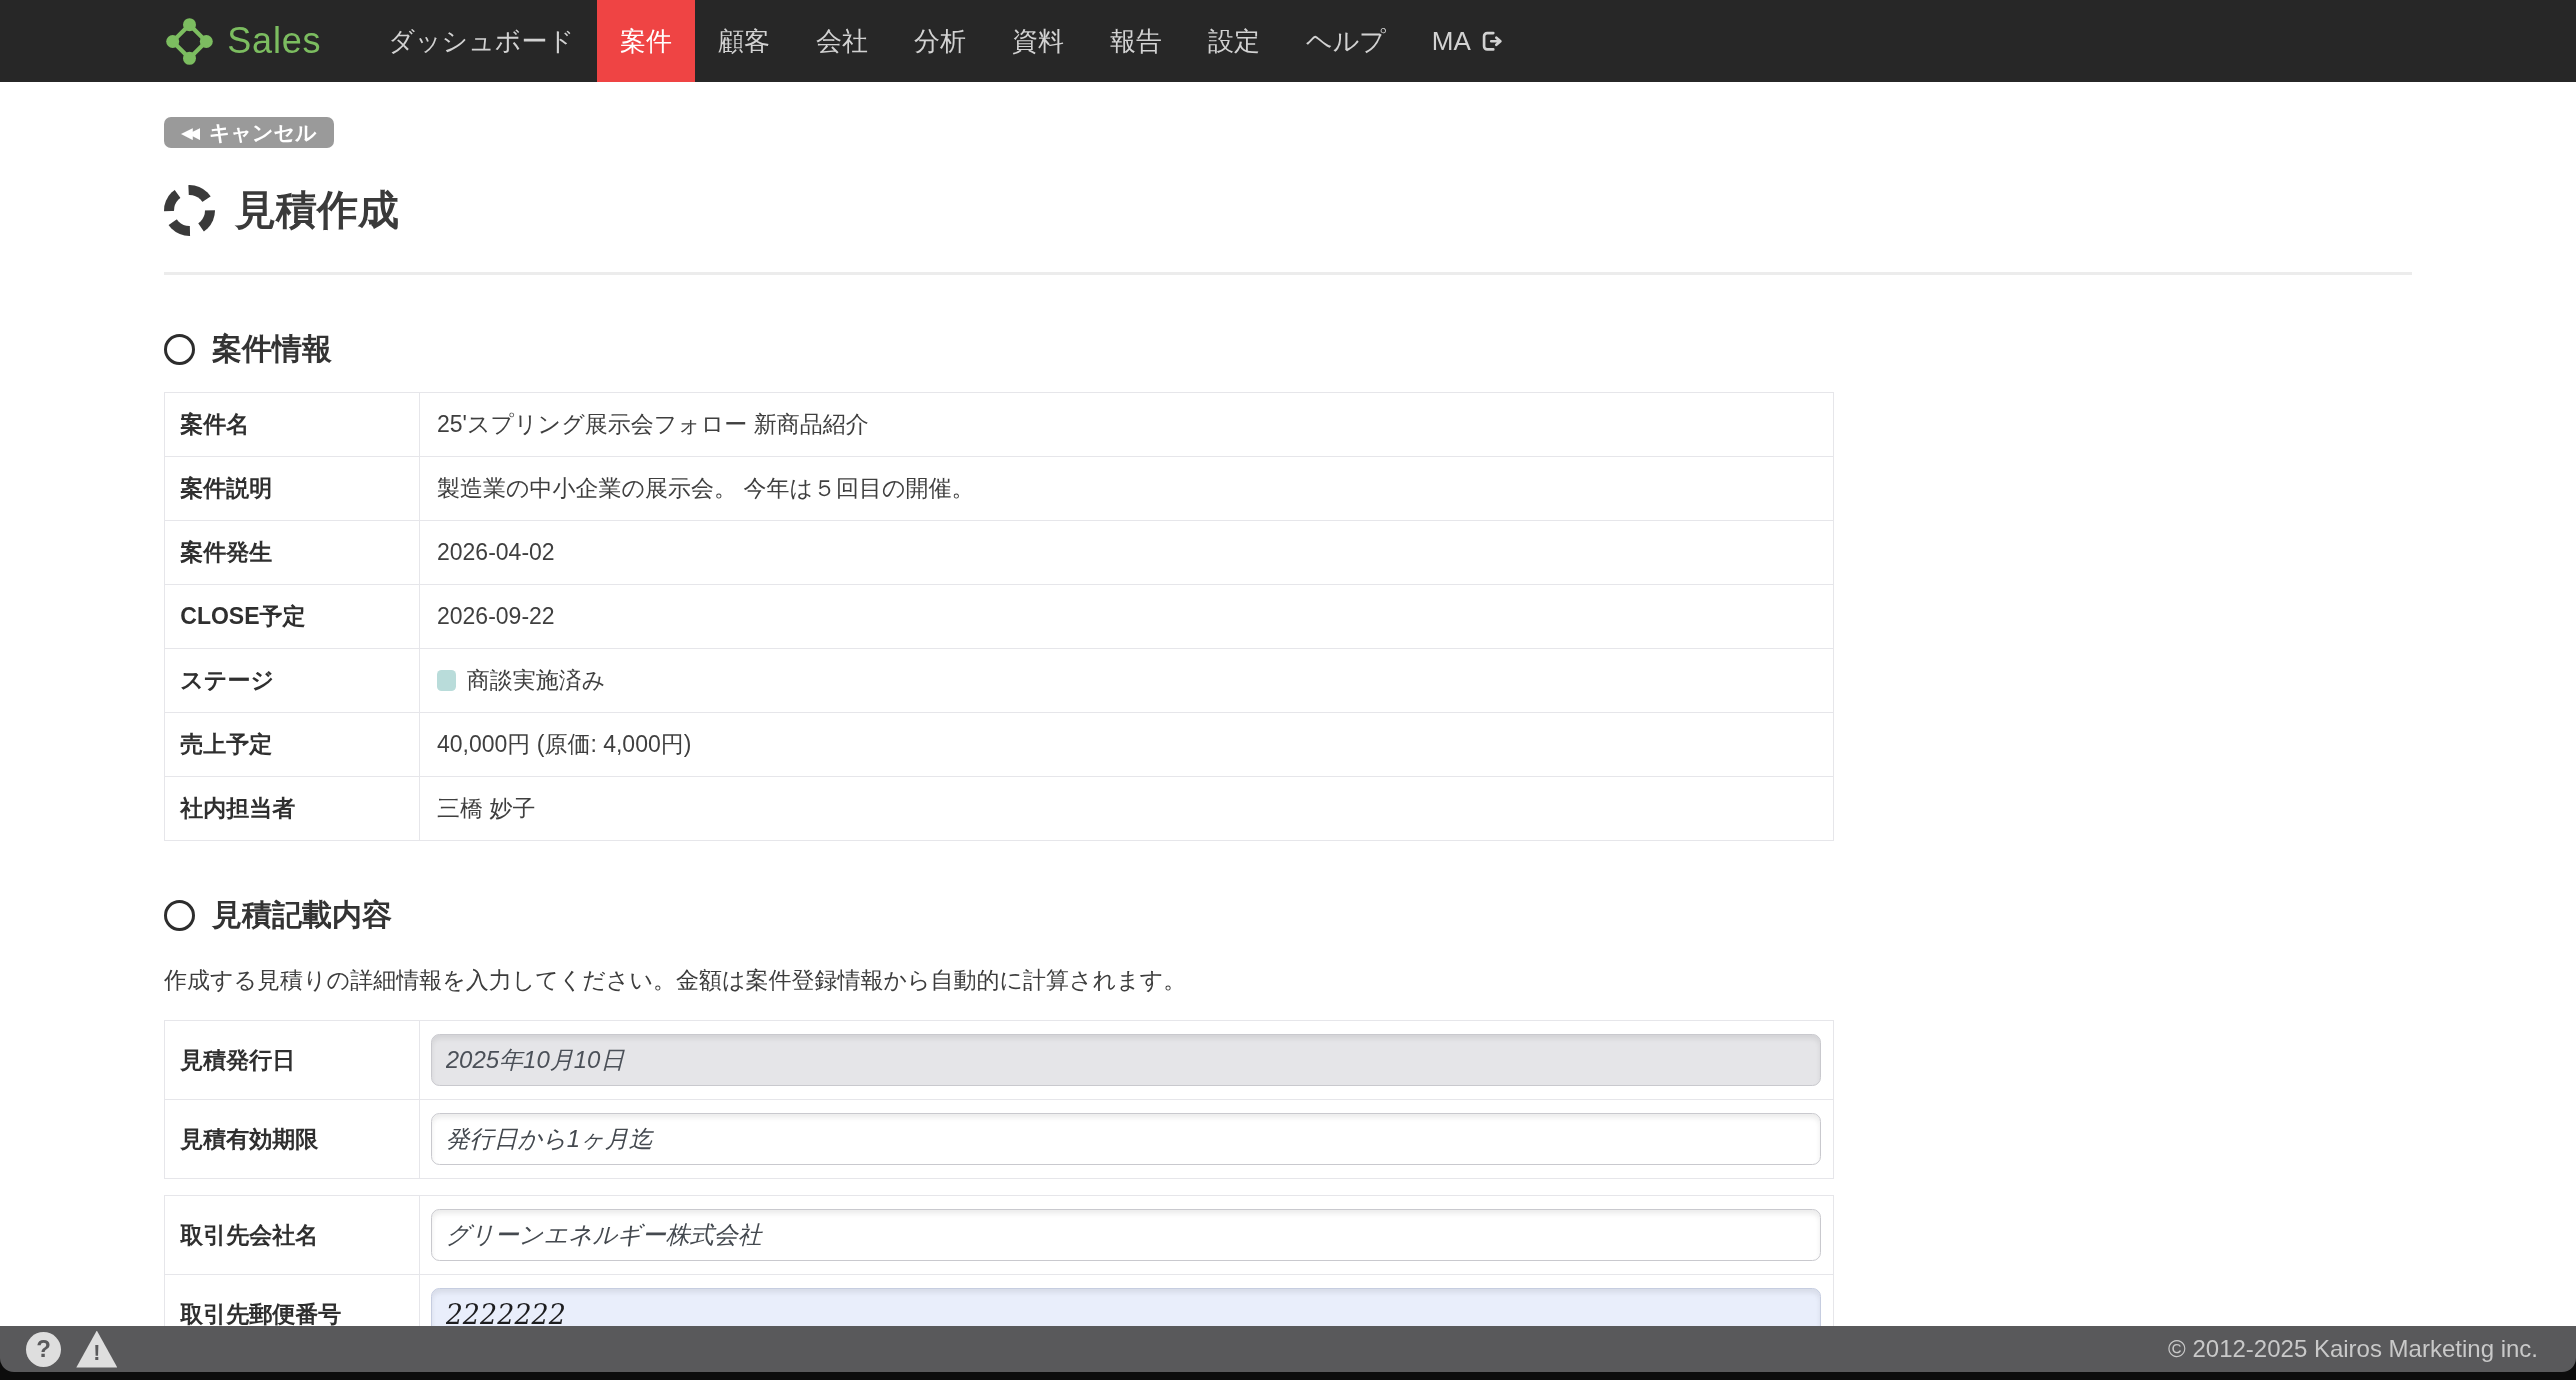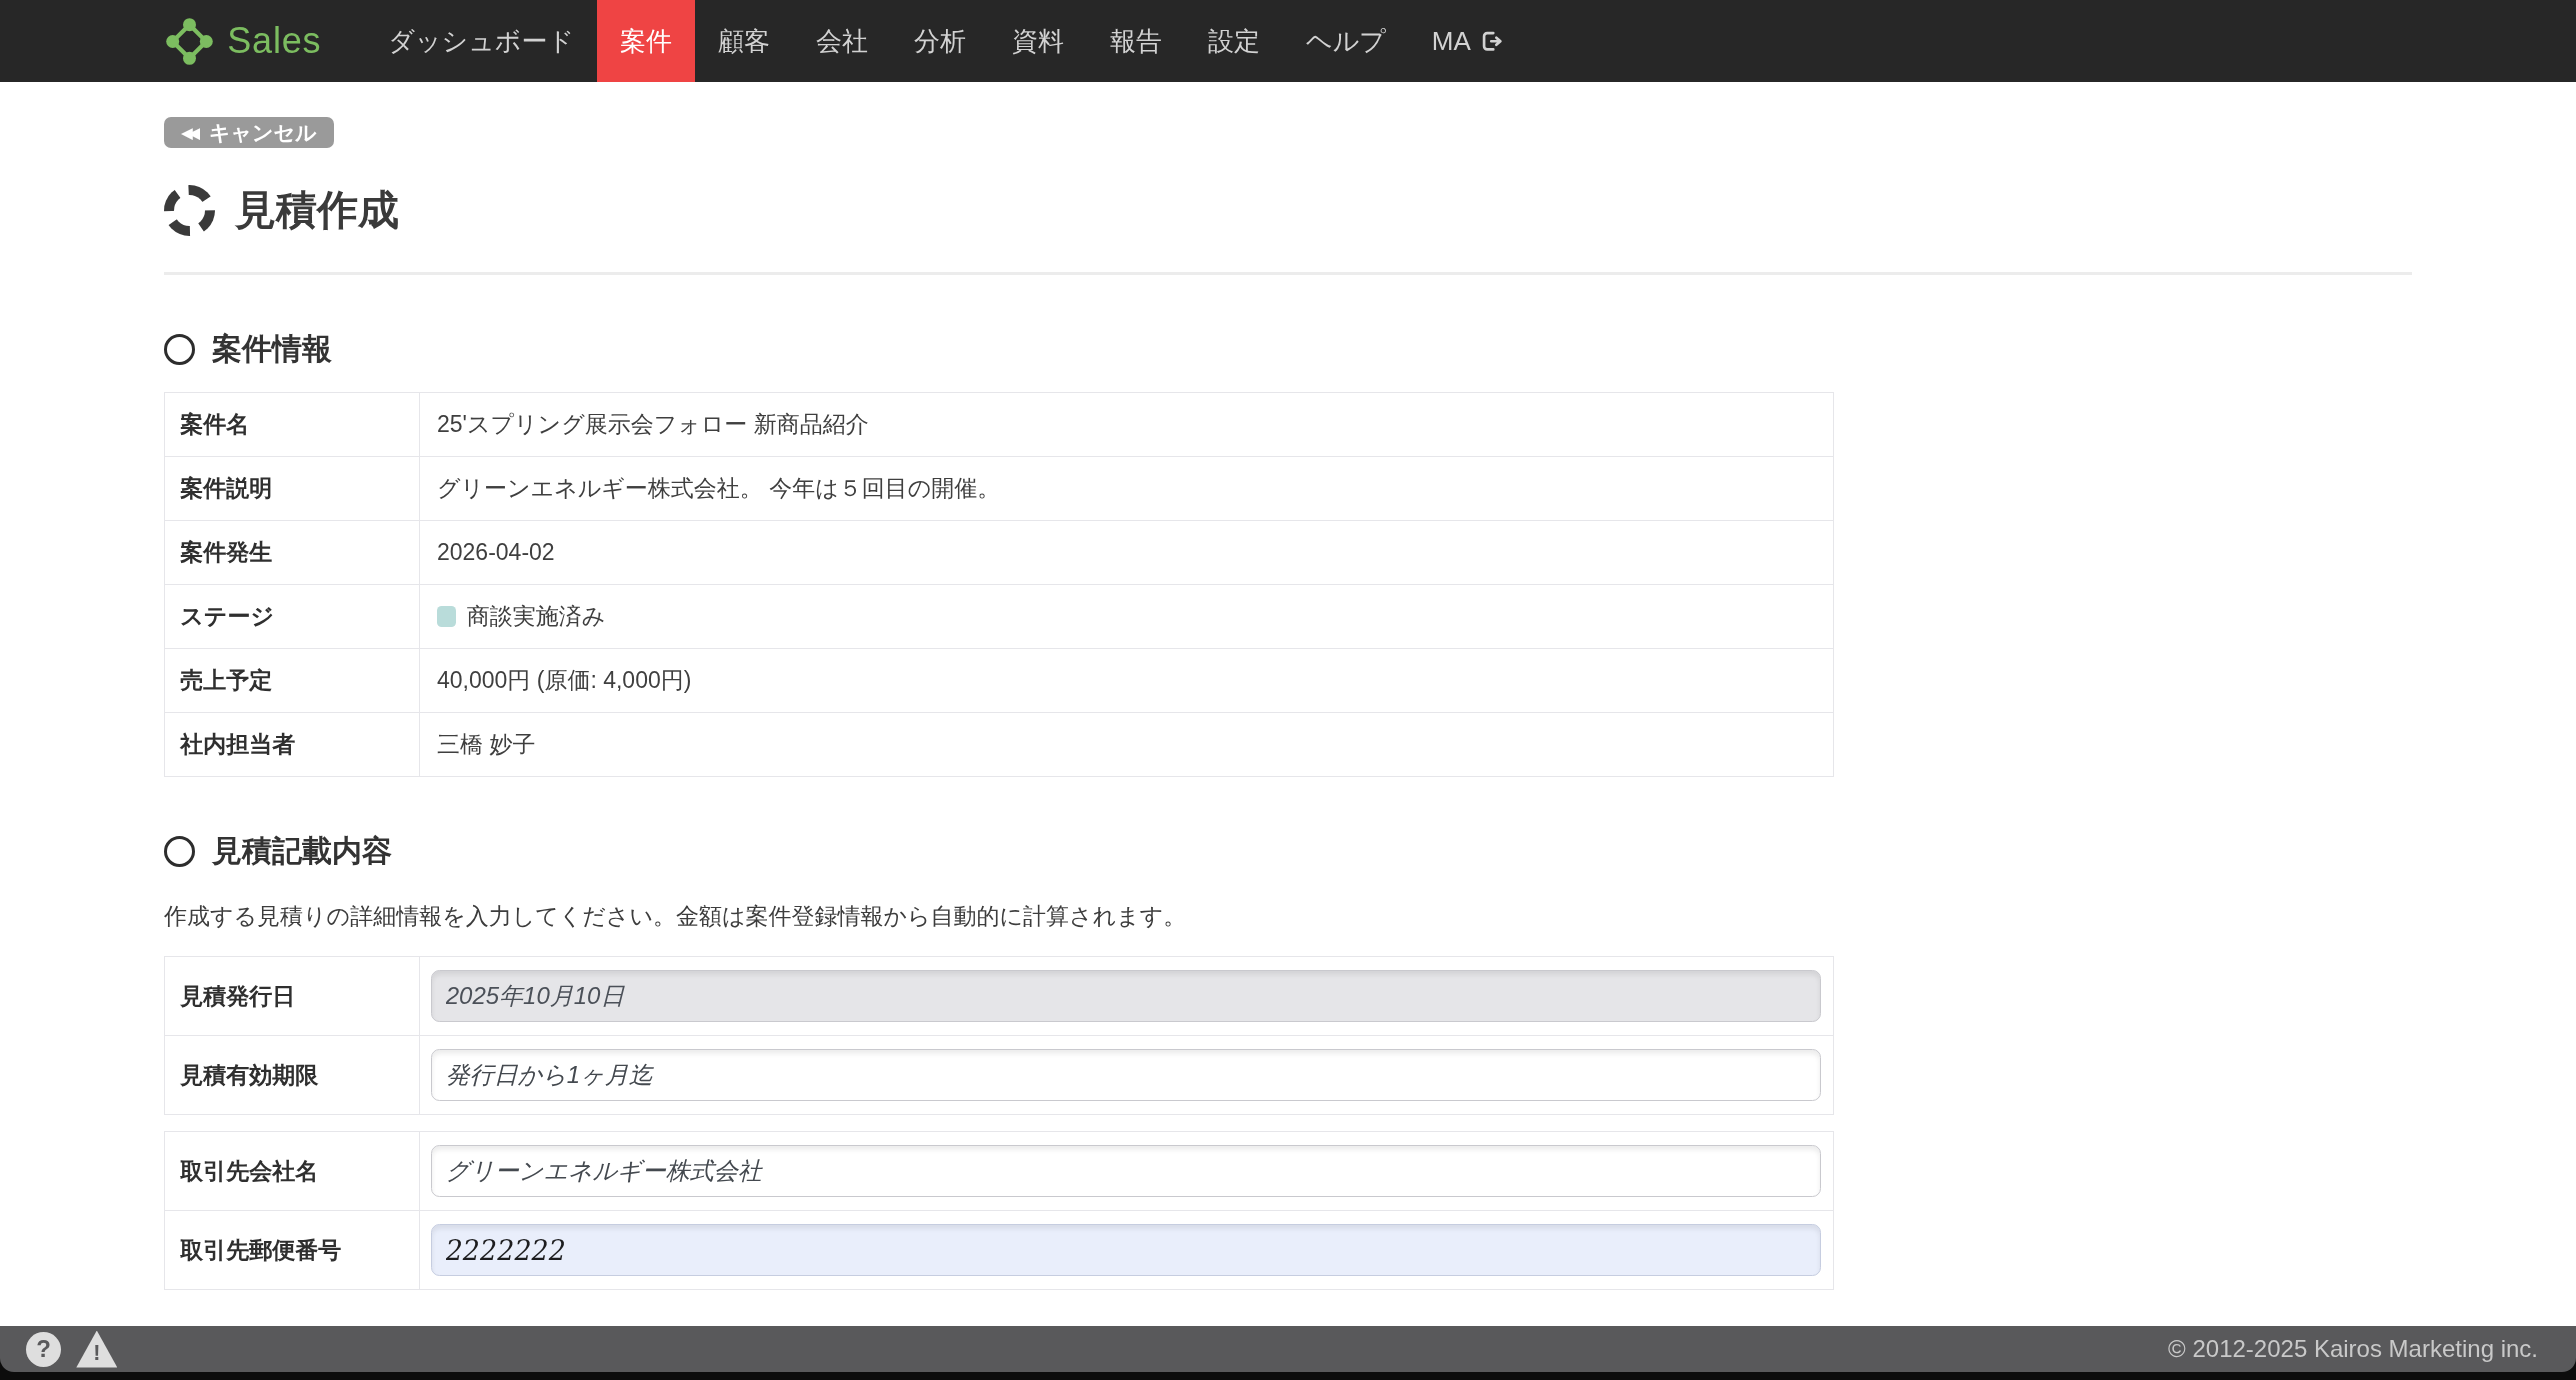--- a/index.html
+++ b/index.html
@@ -128,25 +128,29 @@
   </div>
 
   <table class="grid info">
     <tbody>
       <tr>
         <th>案件名</th>
         <td>25'スプリング展示会フォロー 新商品紹介</td>
       </tr>
       <tr>
         <th>案件説明</th>
-        <td>グリーンエネルギー株式会社。 今年は５回目の開催。</td>
+        <td>製造業の中小企業の展示会。 今年は５回目の開催。</td>
       </tr>
       <tr>
         <th>案件発生</th>
         <td>2026-04-02</td>
+      </tr>
+      <tr>
+        <th>CLOSE予定</th>
+        <td>2026-09-22</td>
       </tr>
       <tr>
         <th>ステージ</th>
         <td>
           <span class="stage-square" style="background-color: rgb(185, 220, 218);"></span><span>商談実施済み</span>
         </td>
       </tr>
       <tr>
         <th>売上予定</th>
         <td>40,000円 (原価: 4,000円)</td>

